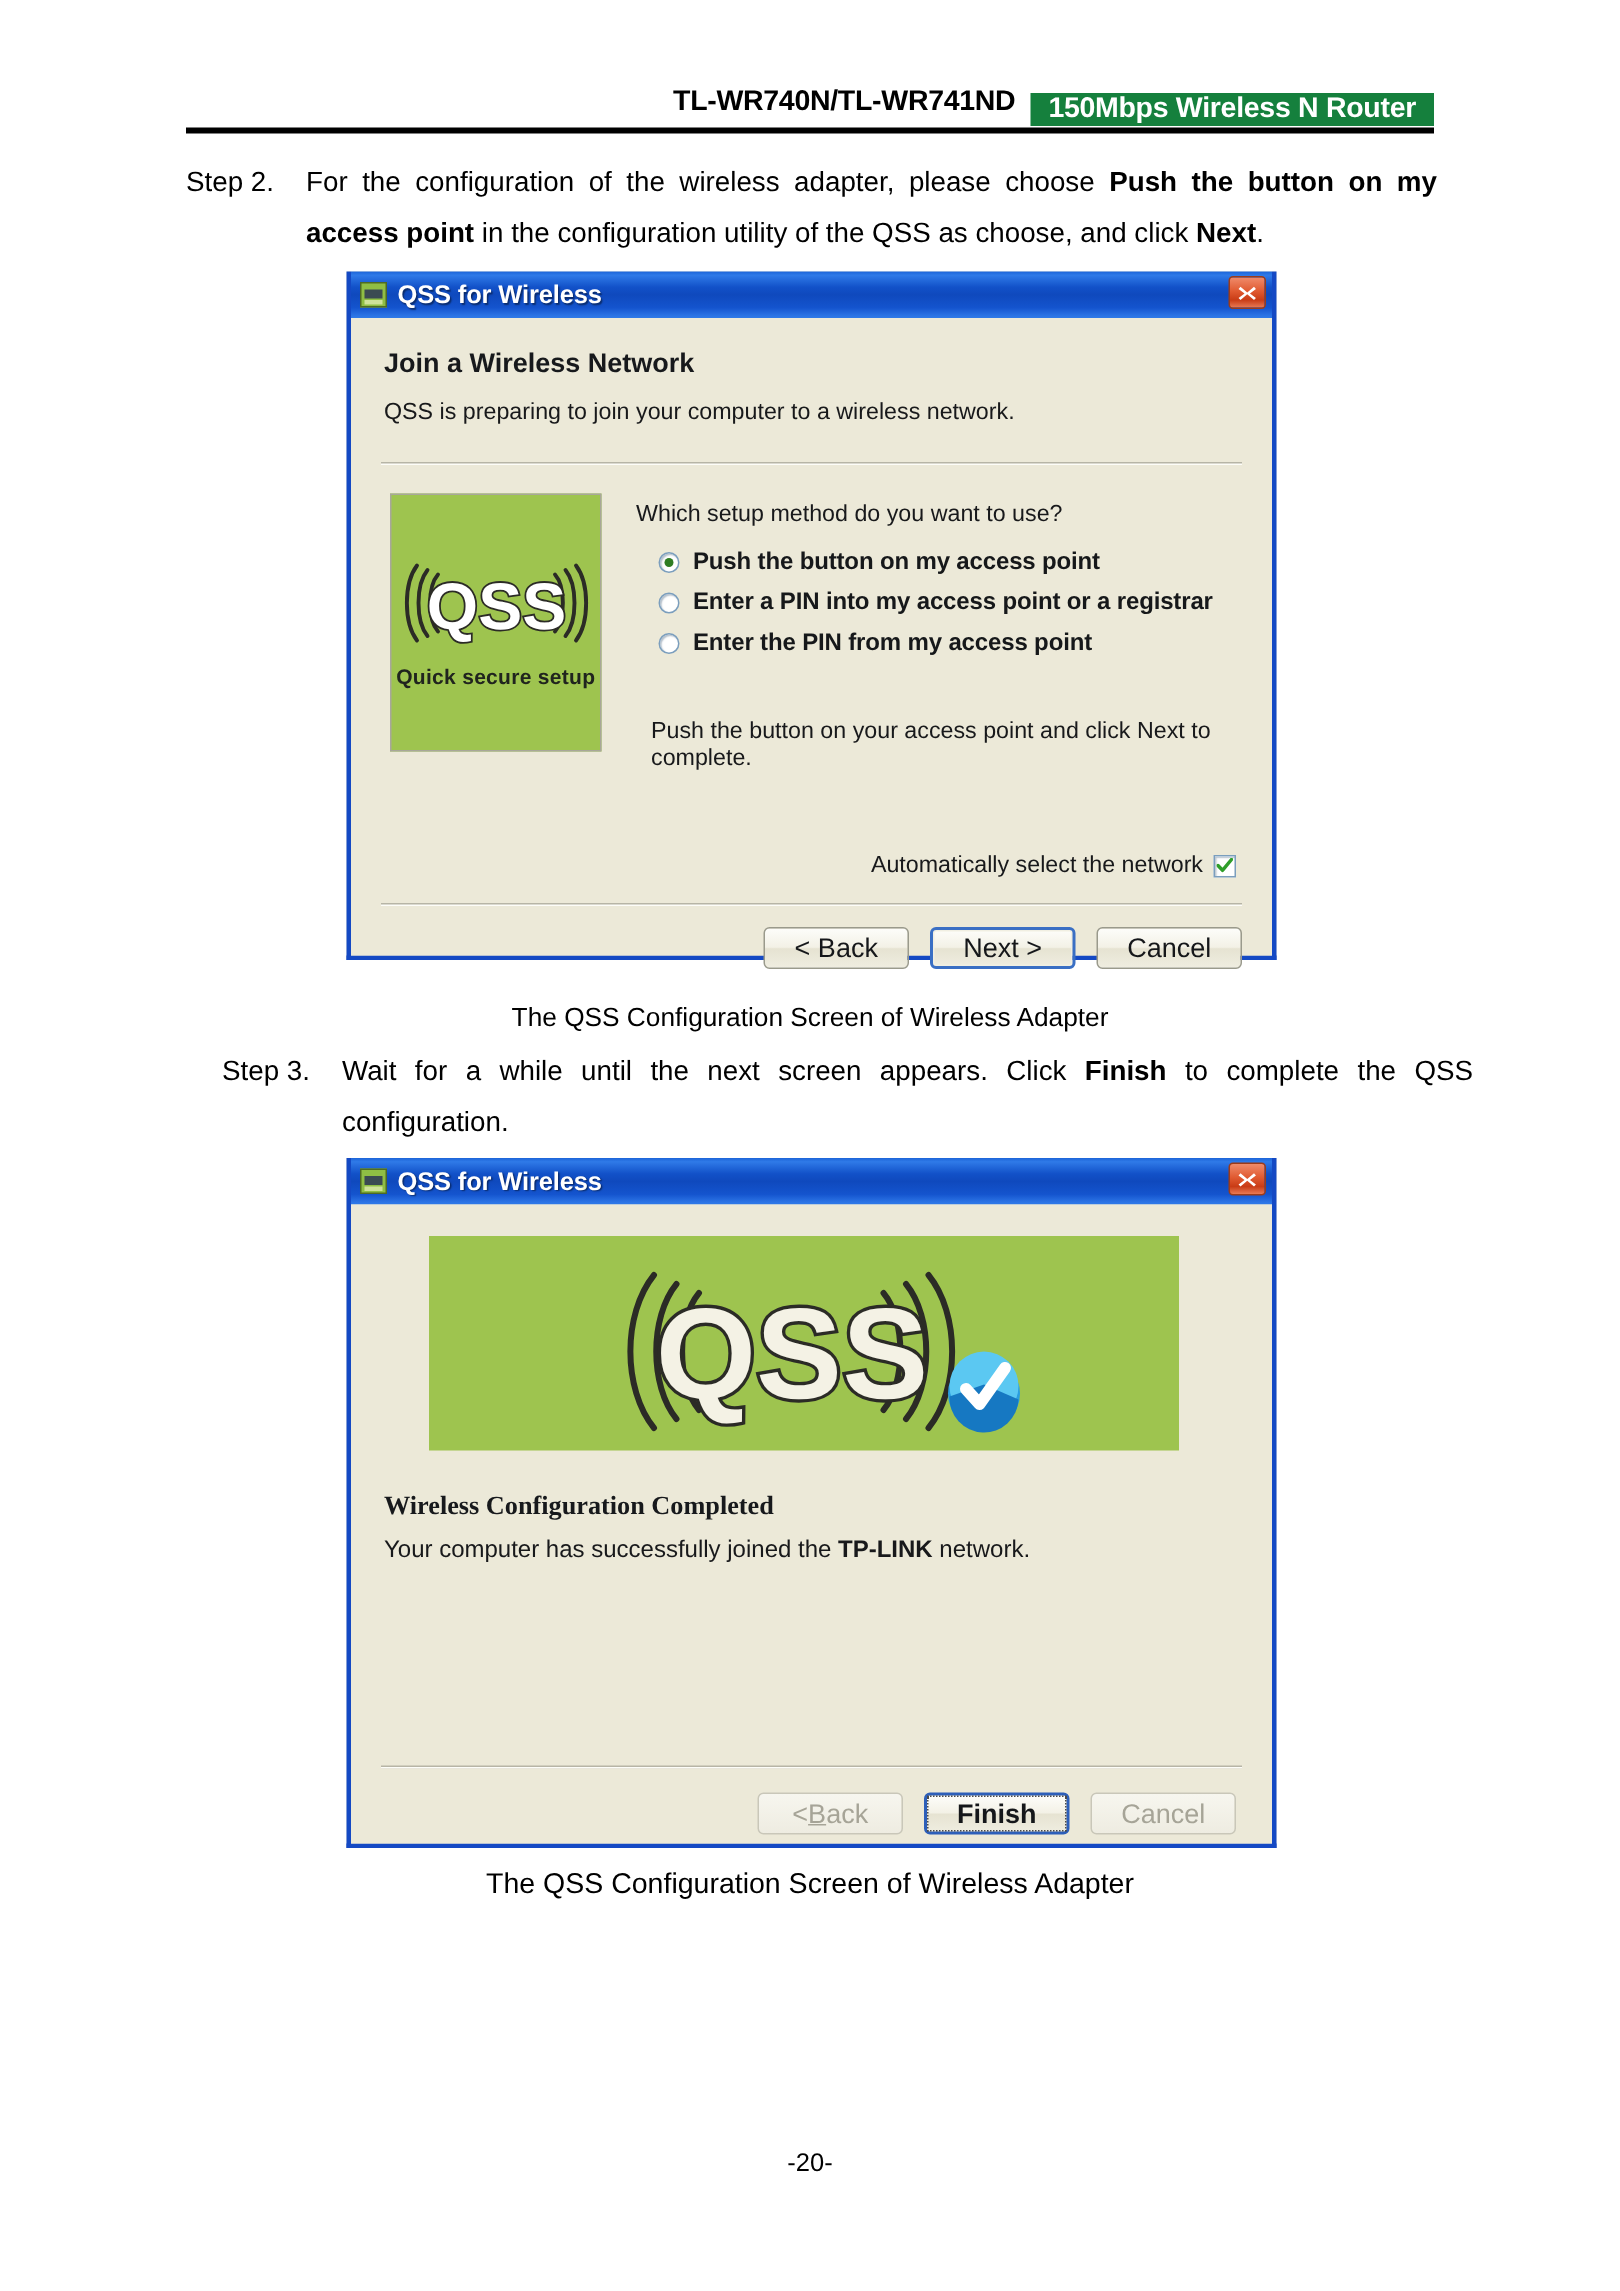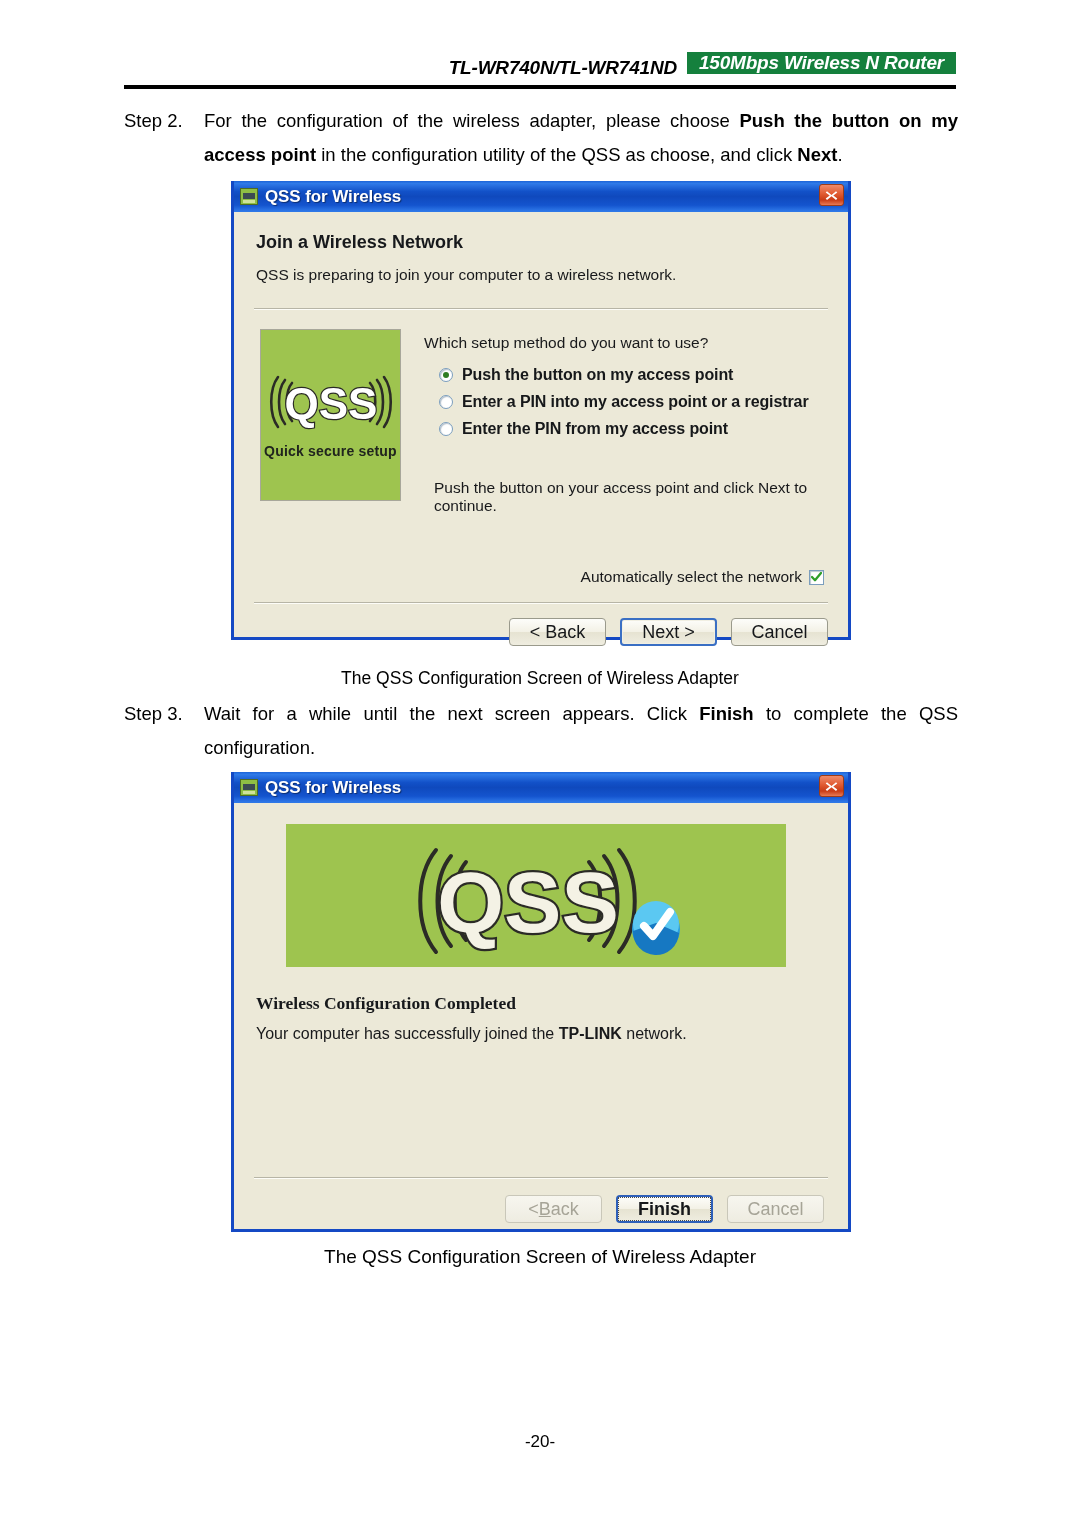--- a/index.html
+++ b/index.html
@@ -19,24 +19,23 @@
   
   .page-header {
     position: absolute;
     left: 124px;
     top: 52px;
     width: 832px;
     height: 36px;
   }
   .header-row {
     display: flex;
-    align-items: flex-start;
+    align-items: flex-end;
     justify-content: flex-end;
     height: 32px;
-    font-style: italic;
   }
   .header-model {
     font-size: 19px;
     font-weight: bold;
     letter-spacing: -0.2px;
     align-self: center;
     padding-right: 10px;
     white-space: nowrap;
   }
   .header-badge {
@@ -379,21 +378,21 @@
       <div class="radio-row">
         <span class="radio"></span>
         <span class="radio-label">Enter a PIN into my access point or a registrar</span>
       </div>
       <div class="radio-row">
         <span class="radio"></span>
         <span class="radio-label">Enter the PIN from my access point</span>
       </div>
     </div>
 
-    <div class="hint" style="position:absolute; left:200px; top:267px;">Push the button on your access point and click Next to continue.</div>
+    <div class="hint" style="position:absolute; left:200px; top:267px;">Push the button on your access point and click Next to complete.</div>
 
     <div class="check-row" style="position:absolute; right:24px; top:356px;">
       <span class="check-label">Automatically select the network</span>
       <span class="checkbox">
         <svg width="11" height="10" viewBox="0 0 11 10">
           <path d="M1 5 L4 8.2 L10 1" fill="none" stroke="#2f9e2a" stroke-width="2.3" stroke-linecap="round" stroke-linejoin="round"></path>
         </svg>
       </span>
     </div>
 
@@ -402,21 +401,21 @@
     <div class="btn-row" style="position:absolute; right:20px; top:406px;">
       <div class="btn">&lt; Back</div>
       <div class="btn default">Next &gt;</div>
       <div class="btn">Cancel</div>
     </div>
   </div>
 </div>
 
 <div class="caption" style="top:668px; font-size:17.5px;">The QSS Configuration Screen of Wireless Adapter</div>
 
-<div class="step" style="top:697px;">
+<div class="step" style="top:697px;margin-left:24px;">
   <div class="step-label">Step 3.</div>
   <div class="step-text"><span>Wait for a while until the next screen appears. Click </span><b>Finish</b><span> to complete the QSS configuration.</span></div>
 </div>
 
 <div class="xp-dialog" id="dlg2" style="left:231px; top:772px; width:620px; height:460px;">
   <div class="xp-titlebar">
     <div class="win-icon"></div>
     <div class="win-title">QSS for Wireless</div>
     <div class="win-close">
       <svg width="15" height="13" viewBox="0 0 15 13">

